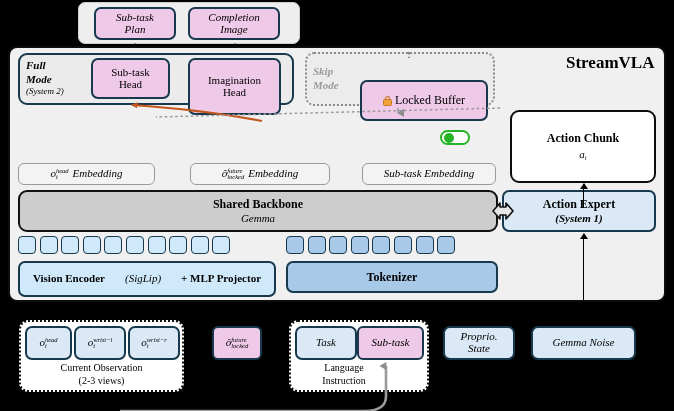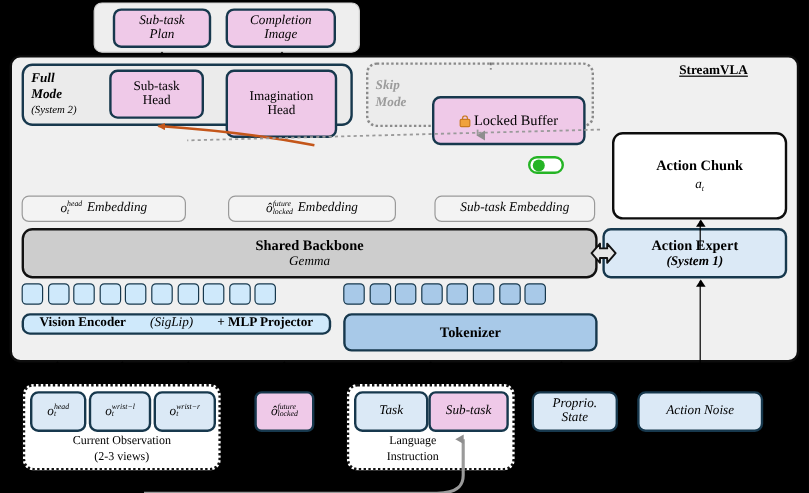--- a/index.html
+++ b/index.html
@@ -98,21 +98,21 @@
   }
 
   
   .b  { font-weight: bold; }
   .i  { font-style: italic; }
   .bi { font-weight: bold; font-style: italic; }
   .t9   { font-size: 9px; }
   .t10  { font-size: 10px; }
   .t11  { font-size: 11px; }
   .t12  { font-size: 12px; }
-  .t17  { font-size: 11px; text-decoration: underline; }
+  .t17  { font-size: 17px; }
 
   .sub  { font-size: 6.5px; vertical-align: -0.28em; }
 
   
   .ss { display: inline-block; vertical-align: middle; font-size: 6.5px;
         line-height: 1.0; text-align: left; font-style: italic; }
   .ss .up { display: block; }
   .ss .dn { display: block; }
 
   
@@ -259,21 +259,21 @@
       <div class="chip m"></div>
       <div class="chip m"></div>
       <div class="chip m"></div>
       <div class="chip m"></div>
       <div class="chip m"></div>
       <div class="chip m"></div>
       <div class="chip m"></div>
       <div class="chip m"></div>
     </div>
 
-  <div class="rbox blue-light" style="left:18px; top:261px; width:258px; height:18px; flex-direction:row;justify-content:center;">
+  <div class="rbox blue-light" style="left:18px; top:261px; width:258px; height:36px; flex-direction:row;justify-content:center;">
     <span class="t11 b">Vision Encoder</span>
     <span class="t11 i" style="margin:0 20px;">(SigLip)</span>
     <span class="t11 b">+ MLP Projector</span>
   </div>
   <div class="rbox blue-mid" style="left:286px; top:261px; width:212px; height:32px;">
     <span class="t12 b">Tokenizer</span>
   </div>
 
   <div class="rbox white-box" style="left:510px; top:110px; width:146px; height:73px;">
     <span class="t12 b">Action Chunk</span>
@@ -315,21 +315,21 @@
     <div class="t10">Language</div>
     <div class="t10">Instruction</div>
   </div>
 
   <div class="rbox blue-pale" style="left:443px; top:326px; width:72px; height:34px;">
     <span class="t11 i">Proprio.</span>
     <span class="t11 i">State</span>
   </div>
 
   <div class="rbox blue-pale" style="left:531px; top:326px; width:105px; height:34px;">
-    <span class="t11 i">Action Noise</span>
+    <span class="t11 i">Gemma Noise</span>
   </div>
 
   <div class="varrow thin" style="left:47px; top:302px; height:16px;">
       <div class="shaft"></div>
       <div class="head"></div>
     </div>
   <div class="varrow thin" style="left:101px; top:302px; height:16px;">
       <div class="shaft"></div>
       <div class="head"></div>
     </div>

